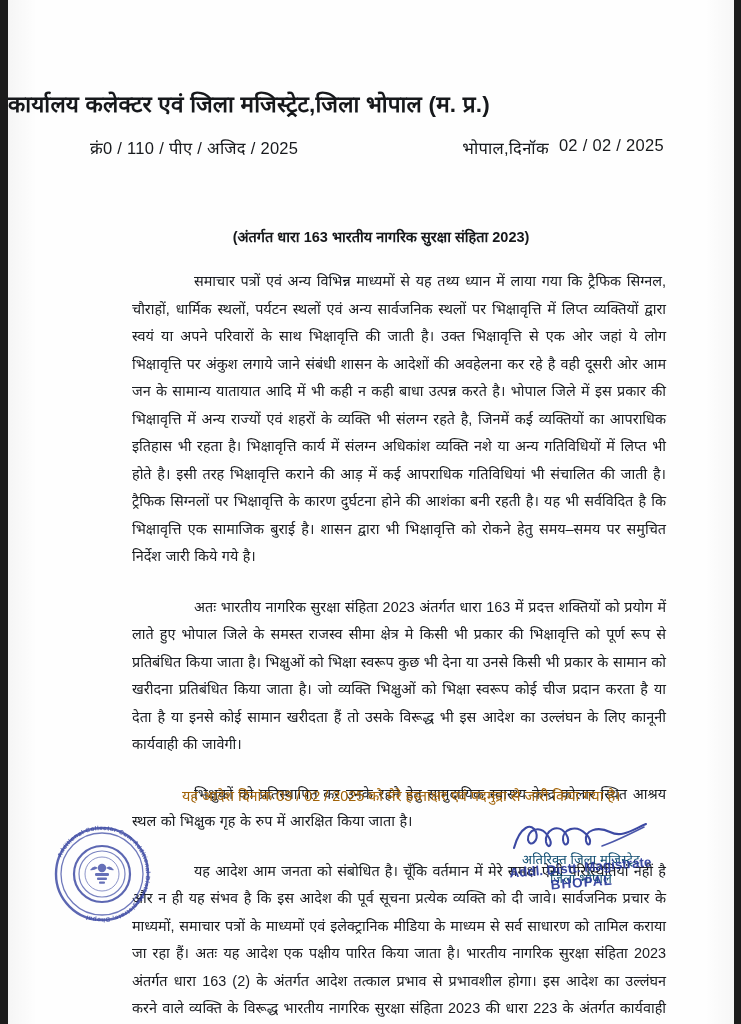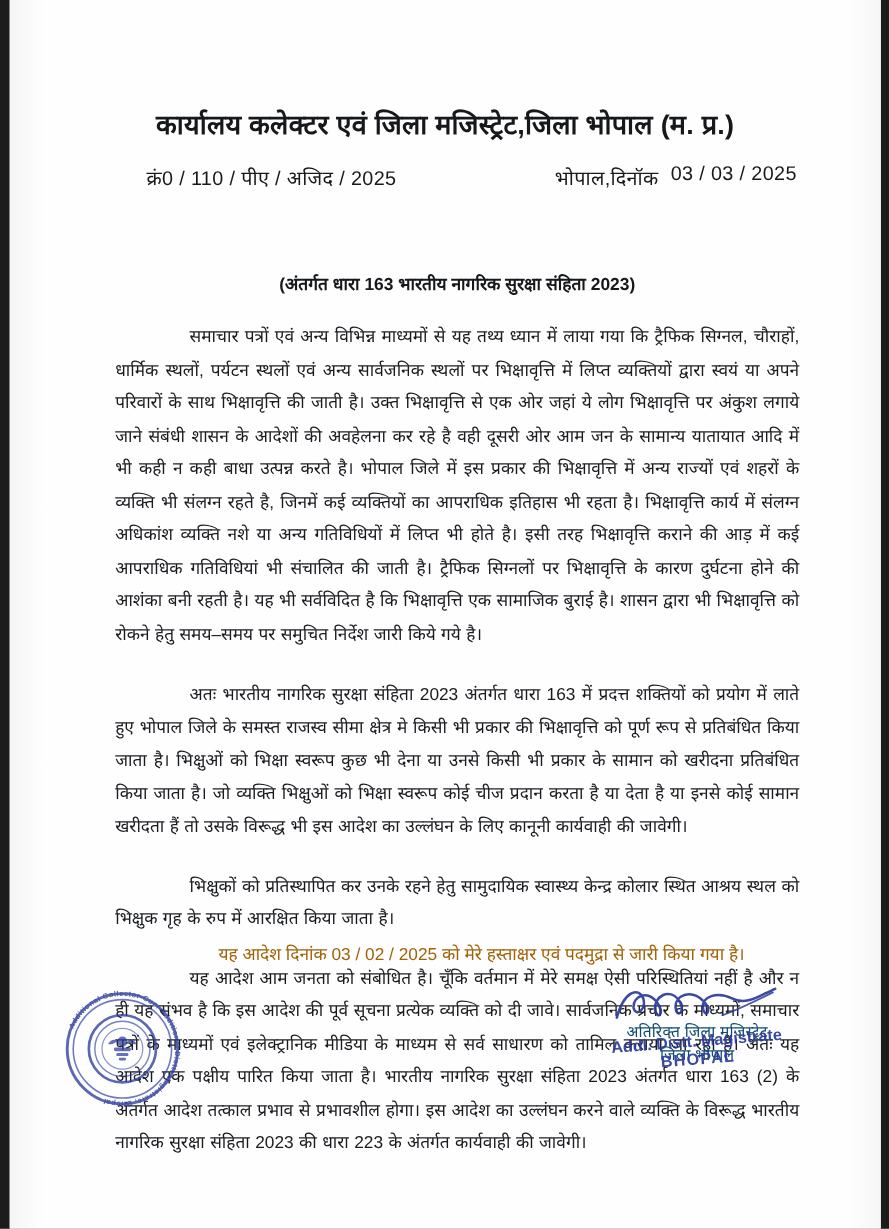--- a/index.html
+++ b/index.html
@@ -27,40 +27,39 @@
     background:
       linear-gradient(90deg, rgba(0,0,0,0.035) 0%, rgba(0,0,0,0) 4%, rgba(0,0,0,0) 96%, rgba(0,0,0,0.03) 100%),
       #fefefe;
   }
 
   
   .doc-title {
     position: absolute;
     left: 0; right: 0;
     top: 88px;
-    text-align: center;
+    text-align: left;
     font-size: 22.5px;
     font-weight: 600;
     color: #16181b;
     letter-spacing: .2px;
     font-family: "Liberation Sans", "DejaVu Sans", sans-serif;
   }
 
   .ref-row {
     position: absolute;
     top: 136px;
     left: 82px;
     right: 70px;
     display: flex;
     justify-content: space-between;
     align-items: baseline;
     font-size: 16.5px;
     color: #17191c;
     font-family: "Liberation Sans", "DejaVu Sans", sans-serif;
-    margin-left: 32px;
   }
   .ref-left { letter-spacing: .3px; }
   .ref-right { display: flex; gap: 10px; letter-spacing: .3px; }
 
   .order-head {
     position: absolute;
     top: 175px;
     left: 0; right: 0;
     text-align: center;
   }
@@ -95,21 +94,21 @@
   }
   .para {
     font-size: 14.4px;
     line-height: 27.5px;
     color: #191b1f;
     text-align: justify;
     text-justify: inter-word;
     font-family: "Liberation Sans", "DejaVu Sans", sans-serif;
     word-spacing: 0.5px;
   }
-  .para.indent { text-indent: 62px; }
+  .para.indent { text-indent: 62px; margin-left: 36px; }
   .gap-a { height: 23px; }
   .gap-b { height: 22px; }
   .gap-c { height: 22px; }
 
   .closing {
     position: absolute;
     top: 784px;
     left: 88px;
     width: 570px;
     font-size: 14.4px;
@@ -174,21 +173,21 @@
 
 <div id="page">
   <div class="paper-inner"></div>
 
   <div class="doc-title">कार्यालय कलेक्टर एवं जिला मजिस्ट्रेट,जिला भोपाल (म. प्र.)</div>
 
   <div class="ref-row">
     <div class="ref-left">क्रं0 / 110 / पीए / अजिद / 2025</div>
     <div class="ref-right">
       <span>भोपाल,दिनॉक</span>
-      <span>03 / 03 / 2025</span>
+      <span>02 / 02 / 2025</span>
     </div>
   </div>
 
 
   <div class="sub-head">(अंतर्गत धारा 163 भारतीय नागरिक सुरक्षा संहिता 2023)</div>
 
   <div class="body-wrap">
     <div class="para indent">समाचार पत्रों एवं अन्य विभिन्न माध्यमों से यह तथ्य ध्यान में लाया गया कि ट्रैफिक सिग्नल, चौराहों, धार्मिक स्थलों, पर्यटन स्थलों एवं अन्य सार्वजनिक स्थलों पर भिक्षावृत्ति में लिप्त व्यक्तियों द्वारा स्वयं या अपने परिवारों के साथ भिक्षावृत्ति की जाती है। उक्त भिक्षावृत्ति से एक ओर जहां ये लोग भिक्षावृत्ति पर अंकुश लगाये जाने संबंधी शासन के आदेशों की अवहेलना कर रहे है वही दूसरी ओर आम जन के सामान्य यातायात आदि में भी कही न कही बाधा उत्पन्न करते है। भोपाल जिले में इस प्रकार की भिक्षावृत्ति में अन्य राज्यों एवं शहरों के व्यक्ति भी संलग्न रहते है, जिनमें कई व्यक्तियों का आपराधिक इतिहास भी रहता है। भिक्षावृत्ति कार्य में संलग्न अधिकांश व्यक्ति नशे या अन्य गतिविधियों में लिप्त भी होते है। इसी तरह भिक्षावृत्ति कराने की आड़ में कई आपराधिक गतिविधियां भी संचालित की जाती है। ट्रैफिक सिग्नलों पर भिक्षावृत्ति के कारण दुर्घटना होने की आशंका बनी रहती है। यह भी सर्वविदित है कि भिक्षावृत्ति एक सामाजिक बुराई है। शासन द्वारा भी भिक्षावृत्ति को रोकने हेतु समय–समय पर समुचित निर्देश जारी किये गये है।</div>
     <div class="gap-a"></div>
     <div class="para indent">अतः भारतीय नागरिक सुरक्षा संहिता 2023 अंतर्गत धारा 163 में प्रदत्त शक्तियों को प्रयोग में लाते हुए भोपाल जिले के समस्त राजस्व सीमा क्षेत्र मे किसी भी प्रकार की भिक्षावृत्ति को पूर्ण रूप से प्रतिबंधित किया जाता है। भिक्षुओं को भिक्षा स्वरूप कुछ भी देना या उनसे किसी भी प्रकार के सामान को खरीदना प्रतिबंधित किया जाता है। जो व्यक्ति भिक्षुओं को भिक्षा स्वरूप कोई चीज प्रदान करता है या देता है या इनसे कोई सामान खरीदता हैं तो उसके विरूद्ध भी इस आदेश का उल्लंघन के लिए कानूनी कार्यवाही की जावेगी।</div>

